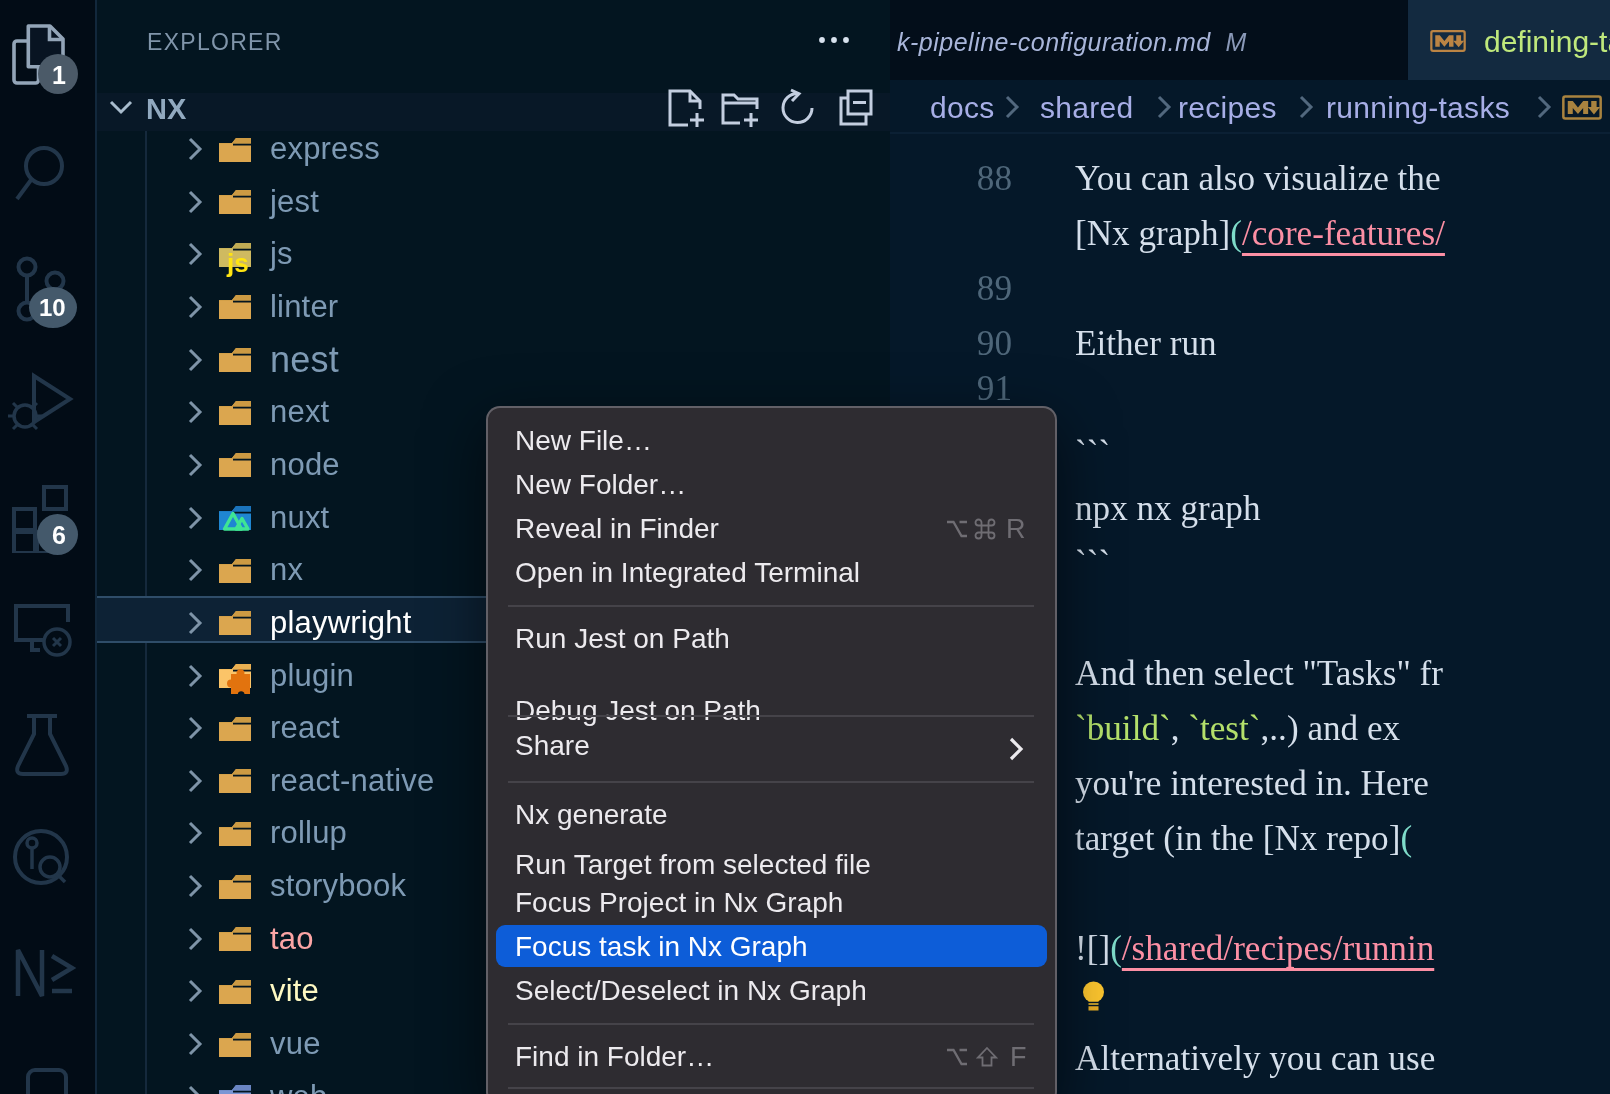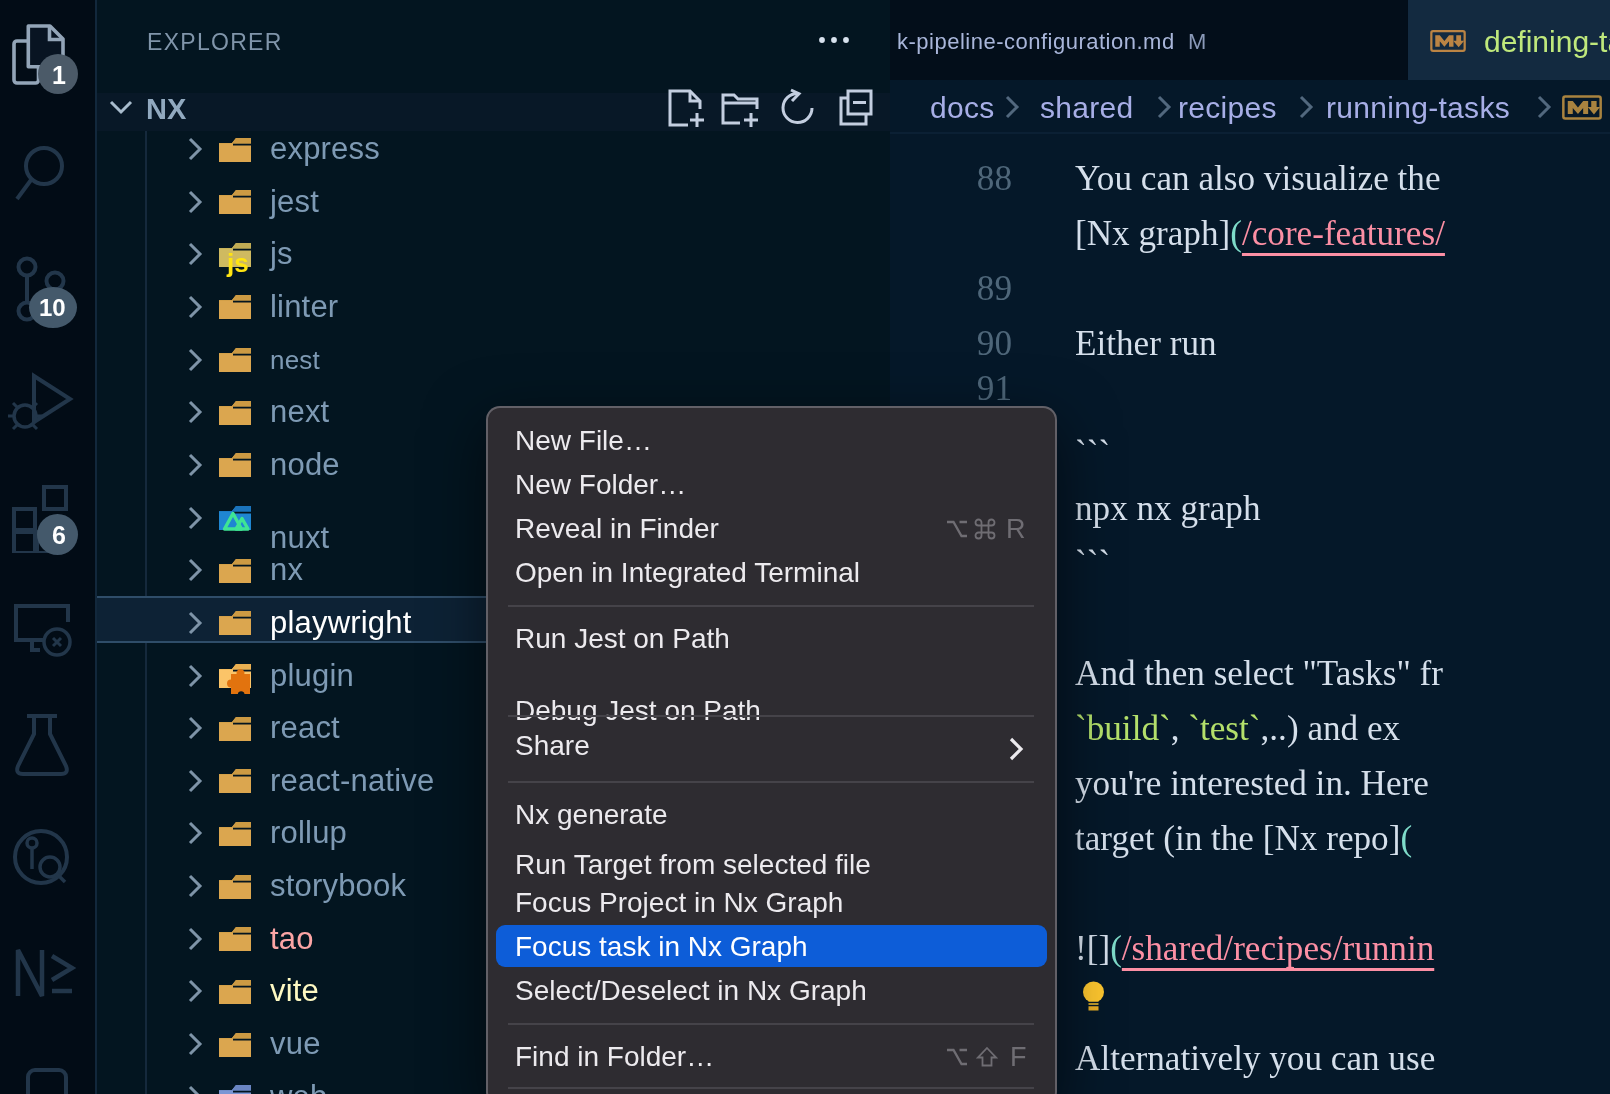--- a/index.html
+++ b/index.html
@@ -142,21 +142,21 @@
   </svg>
 <div class="t" style="left:270px;top:306.9px;font-size:31px;letter-spacing:0.2px;color:#7e9ab4;">linter</div>
 <svg class="abs" style="left:186px;top:346.6px;" width="18" height="26" viewBox="0 0 18 26">
     <path d="M4 3 L14 13.0 L4 23" fill="none" stroke="#7e94a8" stroke-width="3.0"></path>
   </svg>
 <svg class="abs" style="left:218px;top:346.1px;" width="36" height="27" viewBox="0 0 36 27">
     <path d="M1 26 V7 H14 L18 2 H33 V26 Z" fill="#dba64f"></path>
     <path d="M1 7 H14 L18 2 H33 V7.5 H1 Z" fill="#cc9a43"></path>
     <line x1="15" y1="8.6" x2="33" y2="8.6" stroke="#031520" stroke-width="1.8"></line>
   </svg>
-<div class="t" style="left:270px;top:359.6px;font-size:26px;letter-spacing:0.2px;color:#7e9ab4;">nest</div>
+<div class="t" style="left:270px;top:359.6px;font-size:36px;letter-spacing:0.2px;color:#7e9ab4;">nest</div>
 <svg class="abs" style="left:186px;top:399.2px;" width="18" height="26" viewBox="0 0 18 26">
     <path d="M4 3 L14 13.0 L4 23" fill="none" stroke="#7e94a8" stroke-width="3.0"></path>
   </svg>
 <svg class="abs" style="left:218px;top:398.8px;" width="36" height="27" viewBox="0 0 36 27">
     <path d="M1 26 V7 H14 L18 2 H33 V26 Z" fill="#dba64f"></path>
     <path d="M1 7 H14 L18 2 H33 V7.5 H1 Z" fill="#cc9a43"></path>
     <line x1="15" y1="8.6" x2="33" y2="8.6" stroke="#031520" stroke-width="1.8"></line>
   </svg>
 <div class="t" style="left:270px;top:412.2px;font-size:31px;letter-spacing:0.2px;color:#7e9ab4;">next</div>
 <svg class="abs" style="left:186px;top:451.9px;" width="18" height="26" viewBox="0 0 18 26">
@@ -171,21 +171,21 @@
 <svg class="abs" style="left:186px;top:504.5px;" width="18" height="26" viewBox="0 0 18 26">
     <path d="M4 3 L14 13.0 L4 23" fill="none" stroke="#7e94a8" stroke-width="3.0"></path>
   </svg>
 <svg class="abs" style="left:218px;top:504.0px;" width="36" height="27" viewBox="0 0 36 27">
     <path d="M1 26 V7 H14 L18 2 H33 V26 Z" fill="#1f86d2"></path>
     <path d="M1 7 H14 L18 2 H33 V7.5 H1 Z" fill="#1b74bc"></path>
     <line x1="15" y1="8.6" x2="33" y2="8.6" stroke="#031520" stroke-width="1.8"></line>
     <path d="M6.5 25 L15 9.5 L23.5 25 Z" fill="none" stroke="#3fe594" stroke-width="3.4" stroke-linejoin="round"></path>
     <path d="M18 25 L24 14.5 L30 25 Z" fill="none" stroke="#3fe594" stroke-width="3.4" stroke-linejoin="round"></path>
   </svg>
-<div class="t" style="left:270px;top:517.5px;font-size:31px;letter-spacing:0.2px;color:#7e9ab4;margin-top:20px;">nuxt</div>
+<div class="t" style="left:270px;top:517.5px;font-size:31px;letter-spacing:0.2px;color:#7e9ab4;">nuxt</div>
 <svg class="abs" style="left:186px;top:557.2px;" width="18" height="26" viewBox="0 0 18 26">
     <path d="M4 3 L14 13.0 L4 23" fill="none" stroke="#7e94a8" stroke-width="3.0"></path>
   </svg>
 <svg class="abs" style="left:218px;top:556.7px;" width="36" height="27" viewBox="0 0 36 27">
     <path d="M1 26 V7 H14 L18 2 H33 V26 Z" fill="#dba64f"></path>
     <path d="M1 7 H14 L18 2 H33 V7.5 H1 Z" fill="#cc9a43"></path>
     <line x1="15" y1="8.6" x2="33" y2="8.6" stroke="#031520" stroke-width="1.8"></line>
   </svg>
 <div class="t" style="left:270px;top:570.2px;font-size:31px;letter-spacing:0.2px;color:#7e9ab4;">nx</div>
 <svg class="abs" style="left:186px;top:609.8px;" width="18" height="26" viewBox="0 0 18 26">
@@ -274,21 +274,21 @@
     <path d="M4 3 L14 13.0 L4 23" fill="none" stroke="#7e94a8" stroke-width="3.0"></path>
   </svg>
 <svg class="abs" style="left:218px;top:1083.2px;" width="36" height="27" viewBox="0 0 36 27">
     <path d="M1 26 V7 H14 L18 2 H33 V26 Z" fill="#7b96d4"></path>
     <path d="M1 7 H14 L18 2 H33 V7.5 H1 Z" fill="#6a85c2"></path>
     <line x1="15" y1="8.6" x2="33" y2="8.6" stroke="#031520" stroke-width="1.8"></line>
   </svg>
 <div class="t" style="left:270px;top:1096.7px;font-size:31px;letter-spacing:0.2px;color:#7e9ab4;">web</div>
 <div class="abs" style="left:890px;top:0;width:720px;height:80px;background:#020d19;"></div>
 <div class="abs" style="left:890px;top:0;width:517px;height:80px;background:#030e1a;overflow:hidden;">
-    <div class="t" style="left:7px;top:42px;font-size:22px;letter-spacing:0.5px;color:#a9b6da;">k-pipeline-configuration.md  <span style="color:#8a99b8">M</span></div>
+    <div class="t" style="left:7px;top:42px;font-size:25px;letter-spacing:0.5px;color:#a9b6da;font-style:italic;">k-pipeline-configuration.md  <span style="color:#8a99b8">M</span></div>
   </div>
 <div class="abs" style="left:1408px;top:0;width:202px;height:80px;background:#132a40;overflow:hidden;"></div>
 <svg class="abs" style="left:1429px;top:30px;" width="38" height="22" viewBox="0 0 208 128">
     <rect x="7" y="7" width="194" height="114" rx="10" fill="none" stroke="#bb8444" stroke-width="13"></rect>
     <path d="M30 98 V30 H56 L83 64 L110 30 H136 V98 H110 V66 L83 98 L56 66 V98 Z" fill="#bb8444"></path>
     <path d="M152 30 H180 V62 H198 L166 100 L134 62 H152 Z" fill="#bb8444"></path>
   </svg>
 <div class="t" style="left:1484px;top:42px;font-size:30px;color:#bfe87c;">defining-tas</div>
 <div class="abs" style="left:890px;top:80px;width:720px;height:54px;background:#051829;"></div>
 <div class="abs" style="left:890px;top:132px;width:720px;height:2px;background:#0b2034;"></div>

